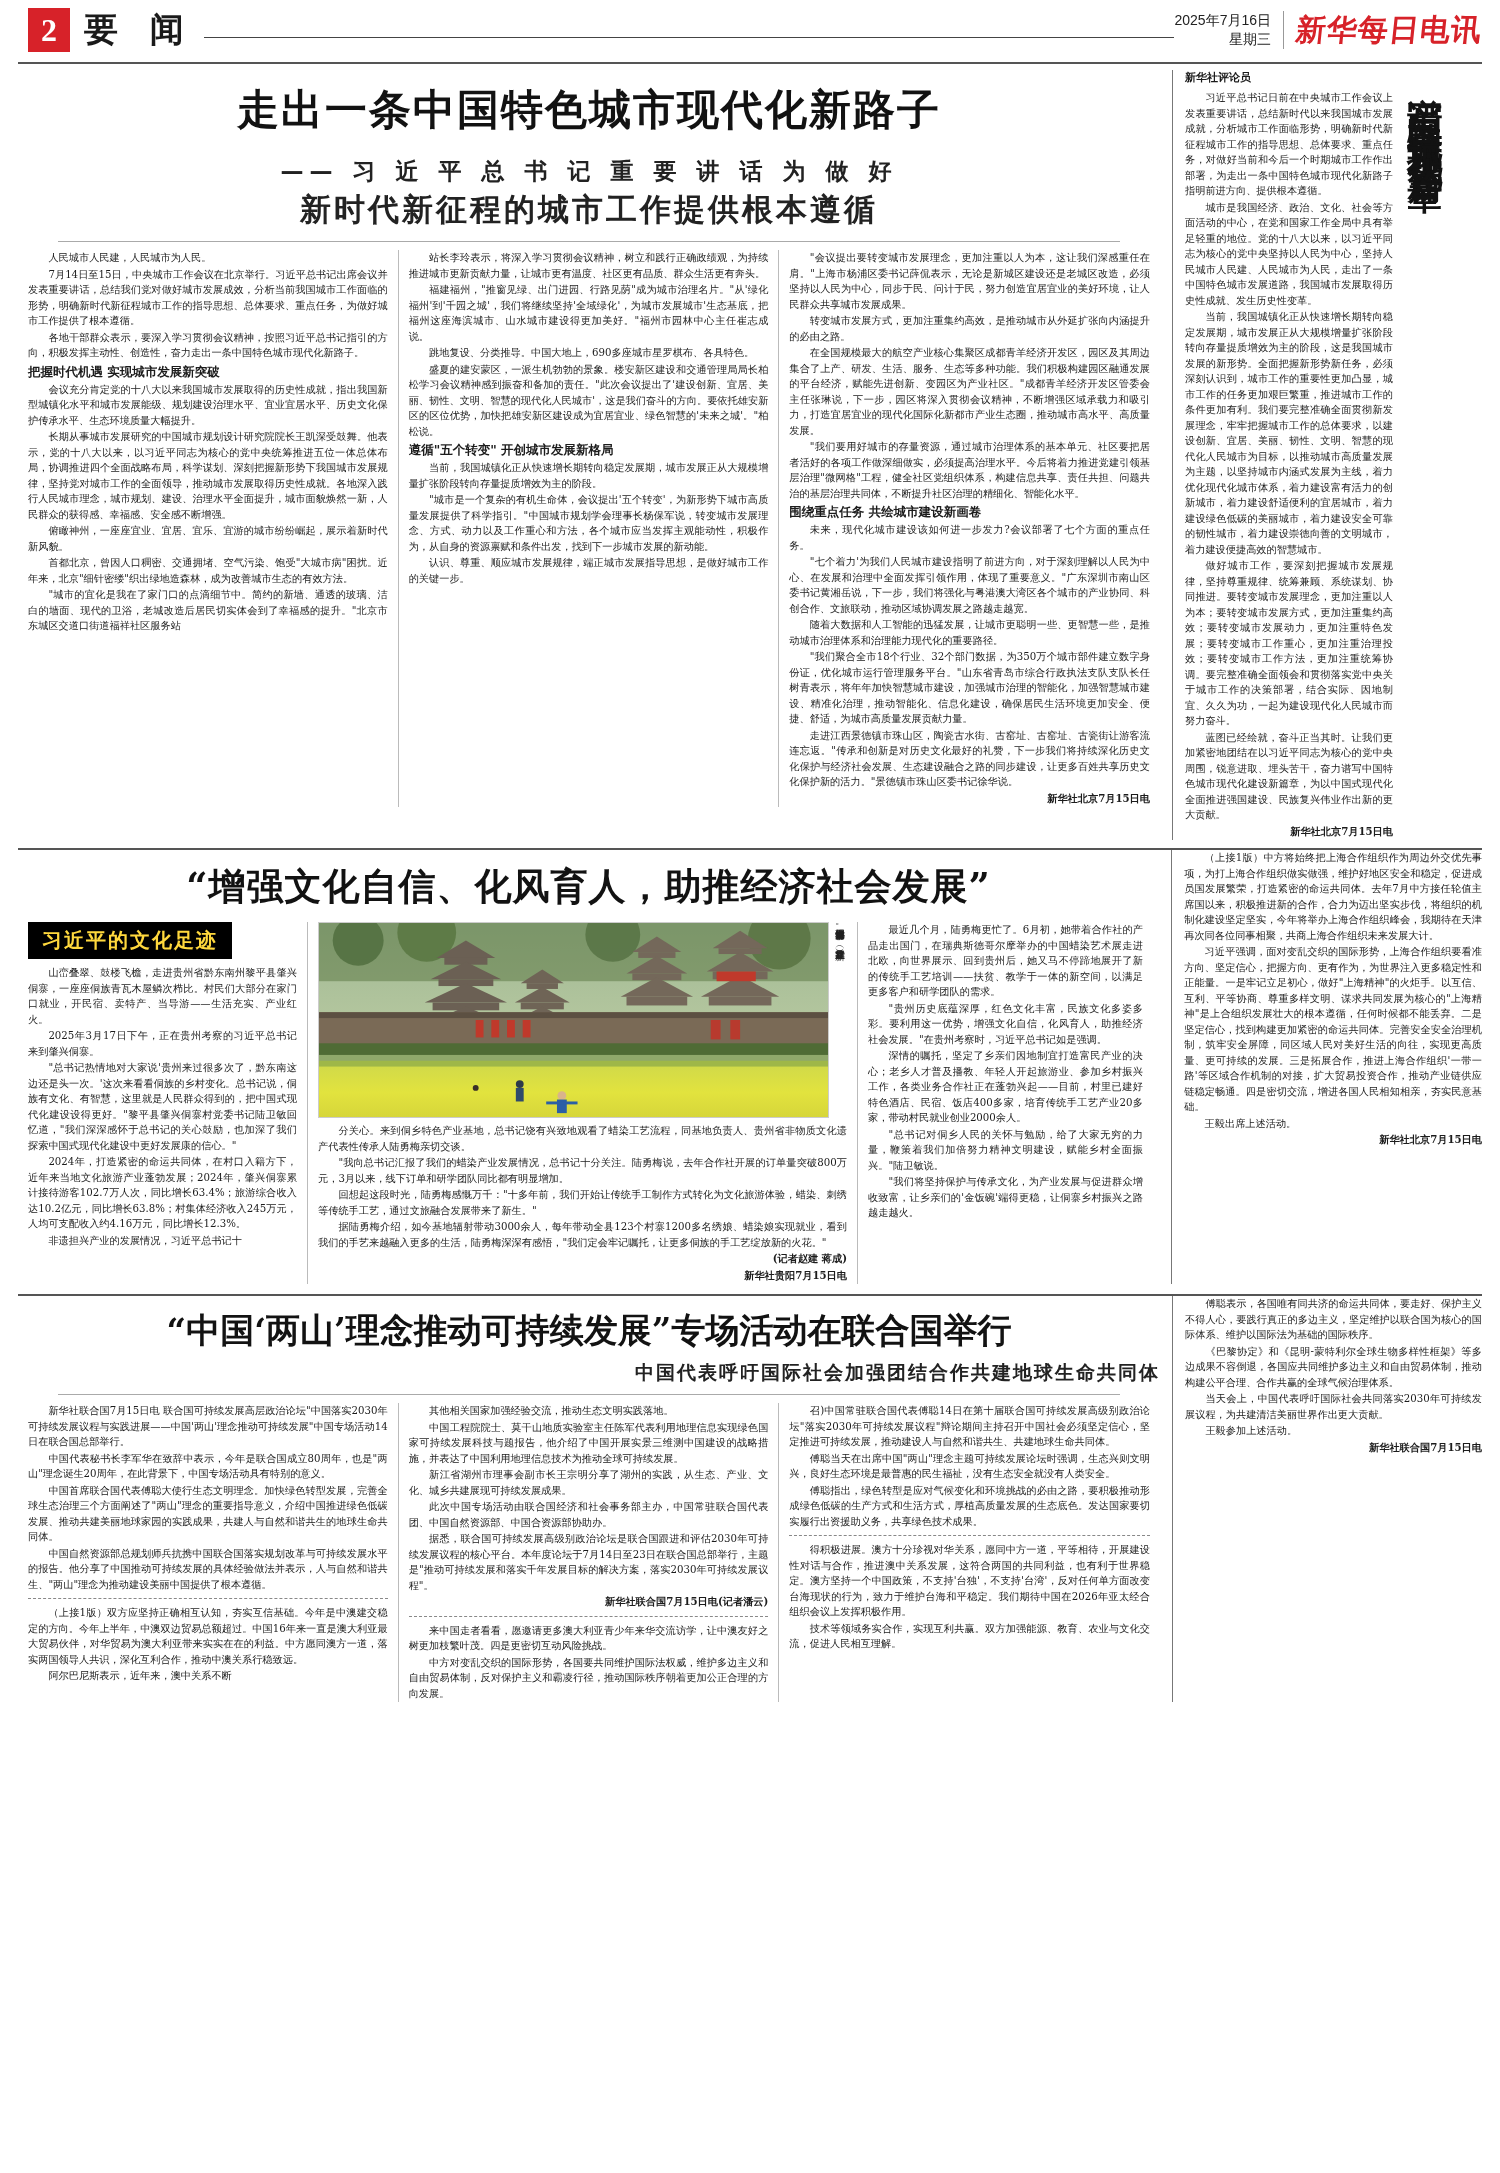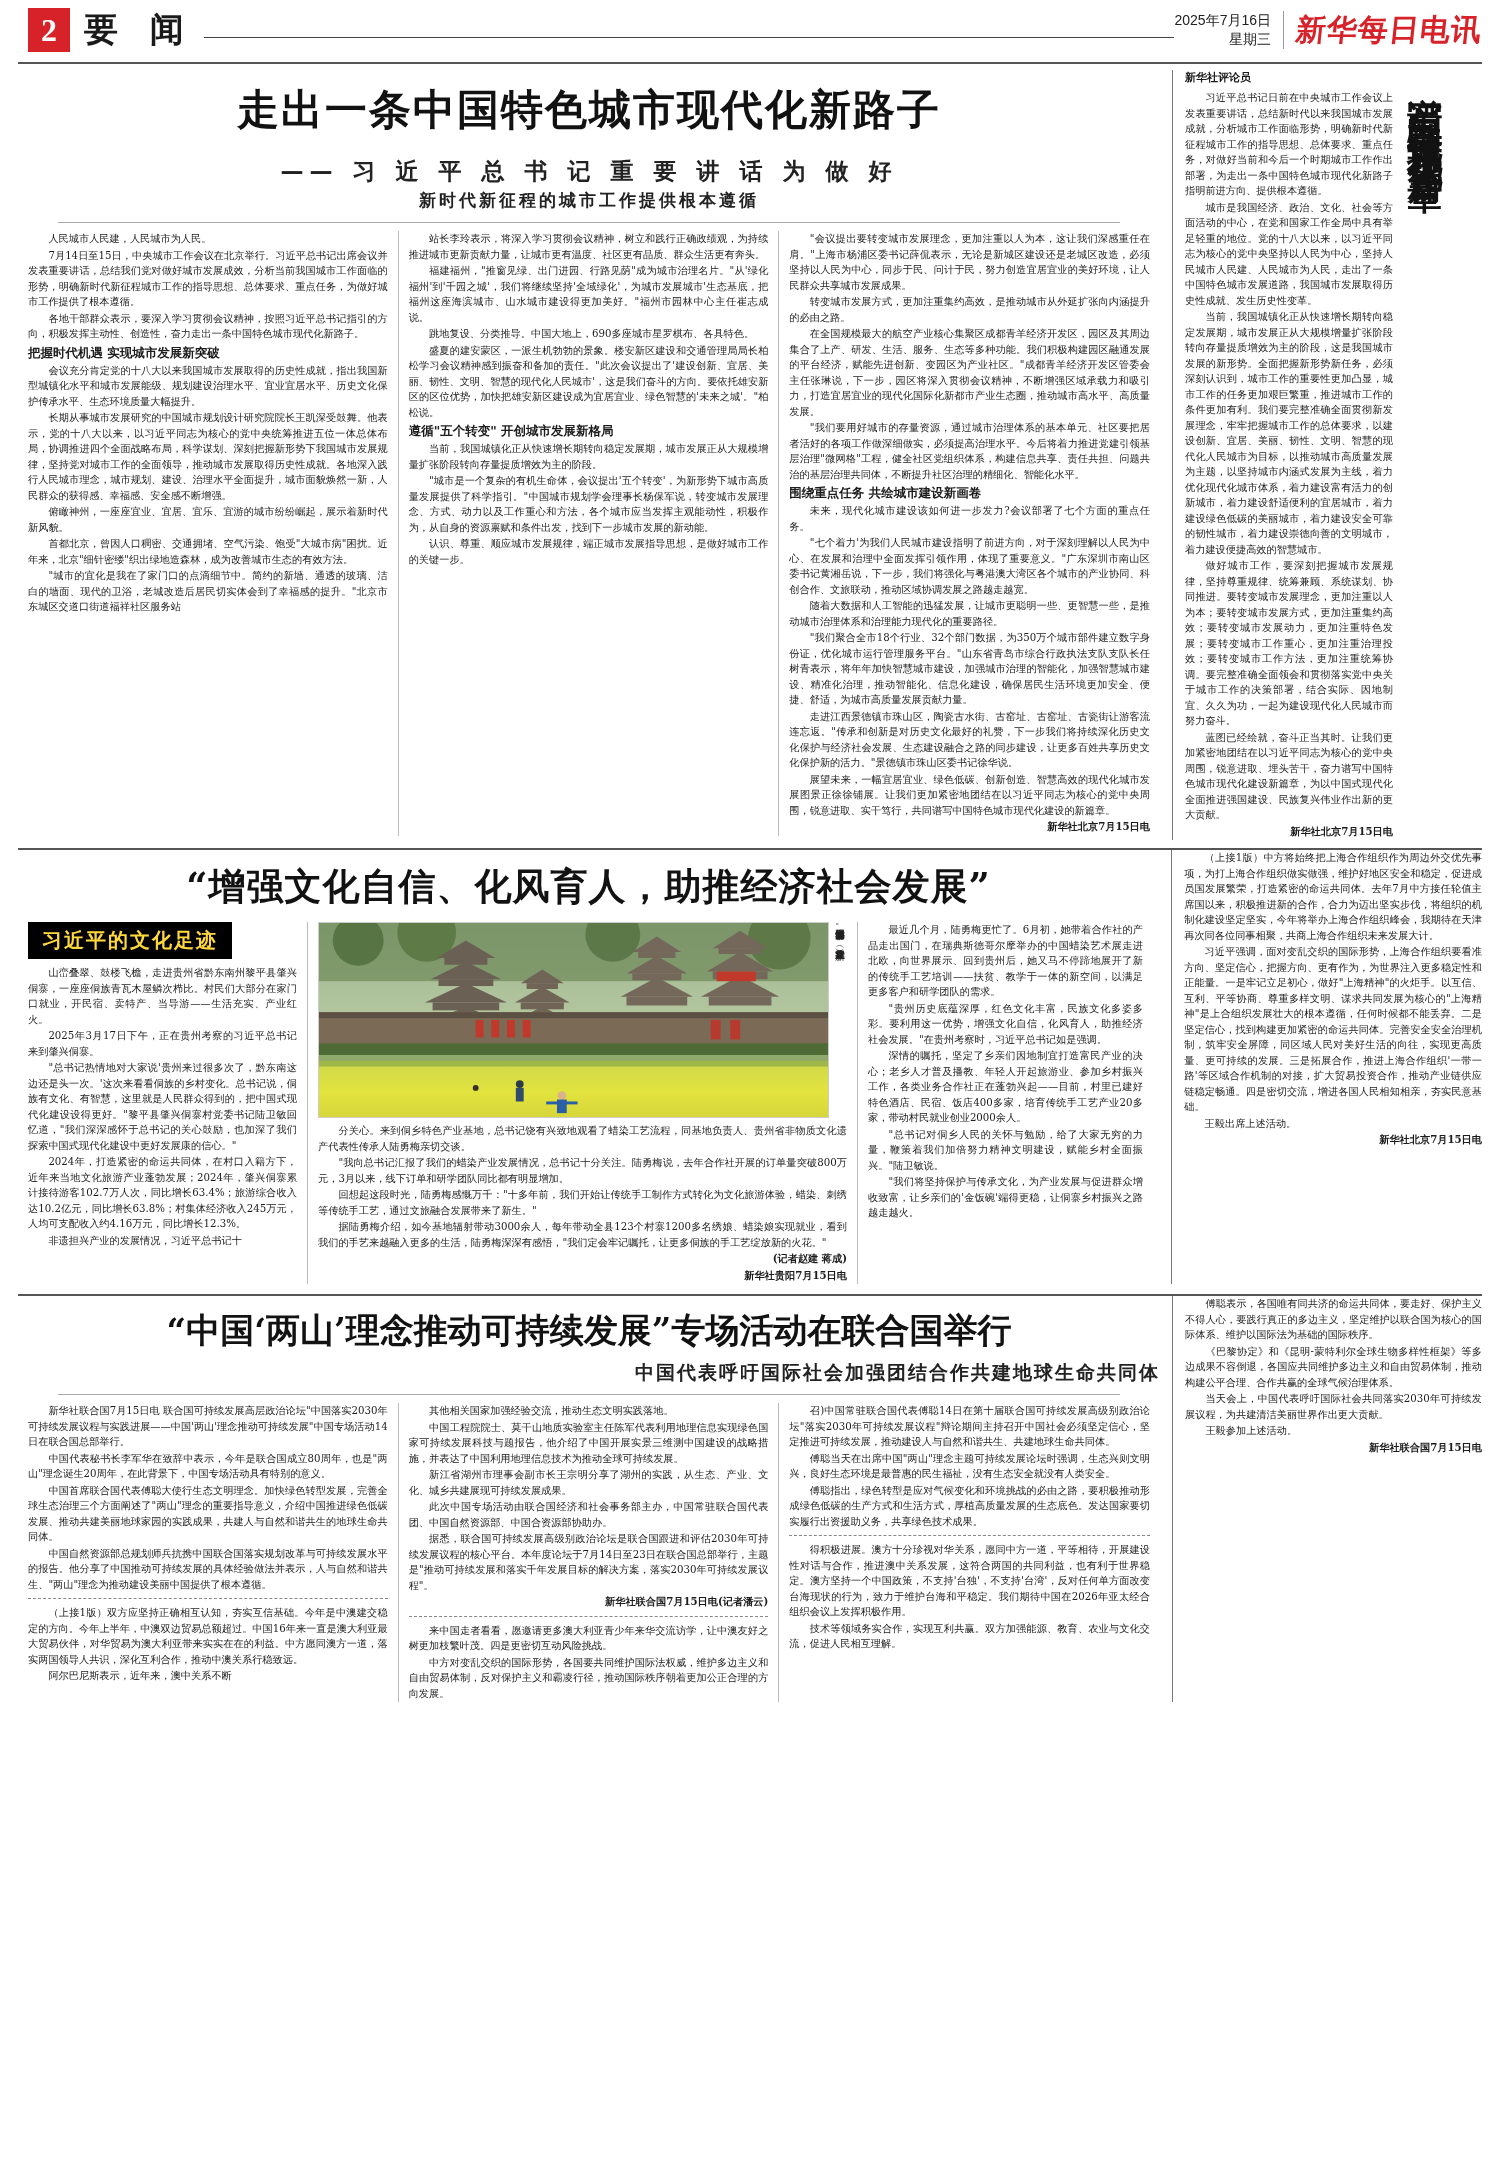--- a/index.html
+++ b/index.html
@@ -61,21 +61,21 @@
   .headline-main {
     text-align:center; font-size:42px; font-weight:bold; letter-spacing:2px;
     font-family:"DejaVu Serif",serif; color:#121212; margin:12px 0 18px 0;
     white-space:nowrap;
   }
   .headline-sub1 {
     text-align:center; font-size:23px; font-weight:bold; letter-spacing:6px;
     font-family:"DejaVu Sans",sans-serif; color:#222; margin:4px 0 2px 0;
   }
   .headline-sub2 {
-    text-align:center; font-size:17px; font-weight:bold; letter-spacing:3px;
+    text-align:center; font-size:31px; font-weight:bold; letter-spacing:3px;
     font-family:"DejaVu Sans",sans-serif; color:#222; margin:2px 0 10px 0;
   }
   .rule-thin { border-bottom:1px solid #aaa; margin:6px 40px 8px 40px; }
 
   .three-cols { display:flex; gap:0; }
   .three-cols > .col { padding:0 10px; }
   .three-cols > .col:not(:last-child) { border-right:1px solid #bbb; }
 
   
   .vtitle {
@@ -188,21 +188,20 @@
           <p>"会议提出要转变城市发展理念，更加注重以人为本，这让我们深感重任在肩。"上海市杨浦区委书记薛侃表示，无论是新城区建设还是老城区改造，必须坚持以人民为中心，同步于民、问计于民，努力创造宜居宜业的美好环境，让人民群众共享城市发展成果。</p>
           <p>转变城市发展方式，更加注重集约高效，是推动城市从外延扩张向内涵提升的必由之路。</p>
           <p>在全国规模最大的航空产业核心集聚区成都青羊经济开发区，园区及其周边集合了上产、研发、生活、服务、生态等多种功能。我们积极构建园区融通发展的平台经济，赋能先进创新、变园区为产业社区。"成都青羊经济开发区管委会主任张琳说，下一步，园区将深入贯彻会议精神，不断增强区域承载力和吸引力，打造宜居宜业的现代化国际化新都市产业生态圈，推动城市高水平、高质量发展。</p>
           <p>"我们要用好城市的存量资源，通过城市治理体系的基本单元、社区要把居者活好的各项工作做深细做实，必须提高治理水平。今后将着力推进党建引领基层治理"微网格"工程，健全社区党组织体系，构建信息共享、责任共担、问题共治的基层治理共同体，不断提升社区治理的精细化、智能化水平。</p>
           <p class="sub-head">围绕重点任务 共绘城市建设新画卷</p>
           <p>未来，现代化城市建设该如何进一步发力?会议部署了七个方面的重点任务。</p>
           <p>"七个着力'为我们人民城市建设指明了前进方向，对于深刻理解以人民为中心、在发展和治理中全面发挥引领作用，体现了重要意义。"广东深圳市南山区委书记黄湘岳说，下一步，我们将强化与粤港澳大湾区各个城市的产业协同、科创合作、文旅联动，推动区域协调发展之路越走越宽。</p>
           <p>随着大数据和人工智能的迅猛发展，让城市更聪明一些、更智慧一些，是推动城市治理体系和治理能力现代化的重要路径。</p>
           <p>"我们聚合全市18个行业、32个部门数据，为350万个城市部件建立数字身份证，优化城市运行管理服务平台。"山东省青岛市综合行政执法支队支队长任树青表示，将年年加快智慧城市建设，加强城市治理的智能化，加强智慧城市建设、精准化治理，推动智能化、信息化建设，确保居民生活环境更加安全、便捷、舒适，为城市高质量发展贡献力量。</p>
           <p>走进江西景德镇市珠山区，陶瓷古水街、古窑址、古窑址、古瓷街让游客流连忘返。"传承和创新是对历史文化最好的礼赞，下一步我们将持续深化历史文化保护与经济社会发展、生态建设融合之路的同步建设，让更多百姓共享历史文化保护新的活力。"景德镇市珠山区委书记徐华说。</p>
-          <p>展望未来，一幅宜居宜业、绿色低碳、创新创造、智慧高效的现代化城市发展图景正徐徐铺展。让我们更加紧密地团结在以习近平同志为核心的党中央周围，锐意进取、实干笃行，共同谱写中国特色城市现代化建设的新篇章。</p>
           <p class="credit">新华社北京7月15日电</p>
         </div>
       </div>
     </div>
 
     <div class="top-right">
       <div class="vcol-body">
         <div class="vcol-label">新华社评论员</div>
         <div class="col-text">
           <p>习近平总书记日前在中央城市工作会议上发表重要讲话，总结新时代以来我国城市发展成就，分析城市工作面临形势，明确新时代新征程城市工作的指导思想、总体要求、重点任务，对做好当前和今后一个时期城市工作作出部署，为走出一条中国特色城市现代化新路子指明前进方向、提供根本遵循。</p>

